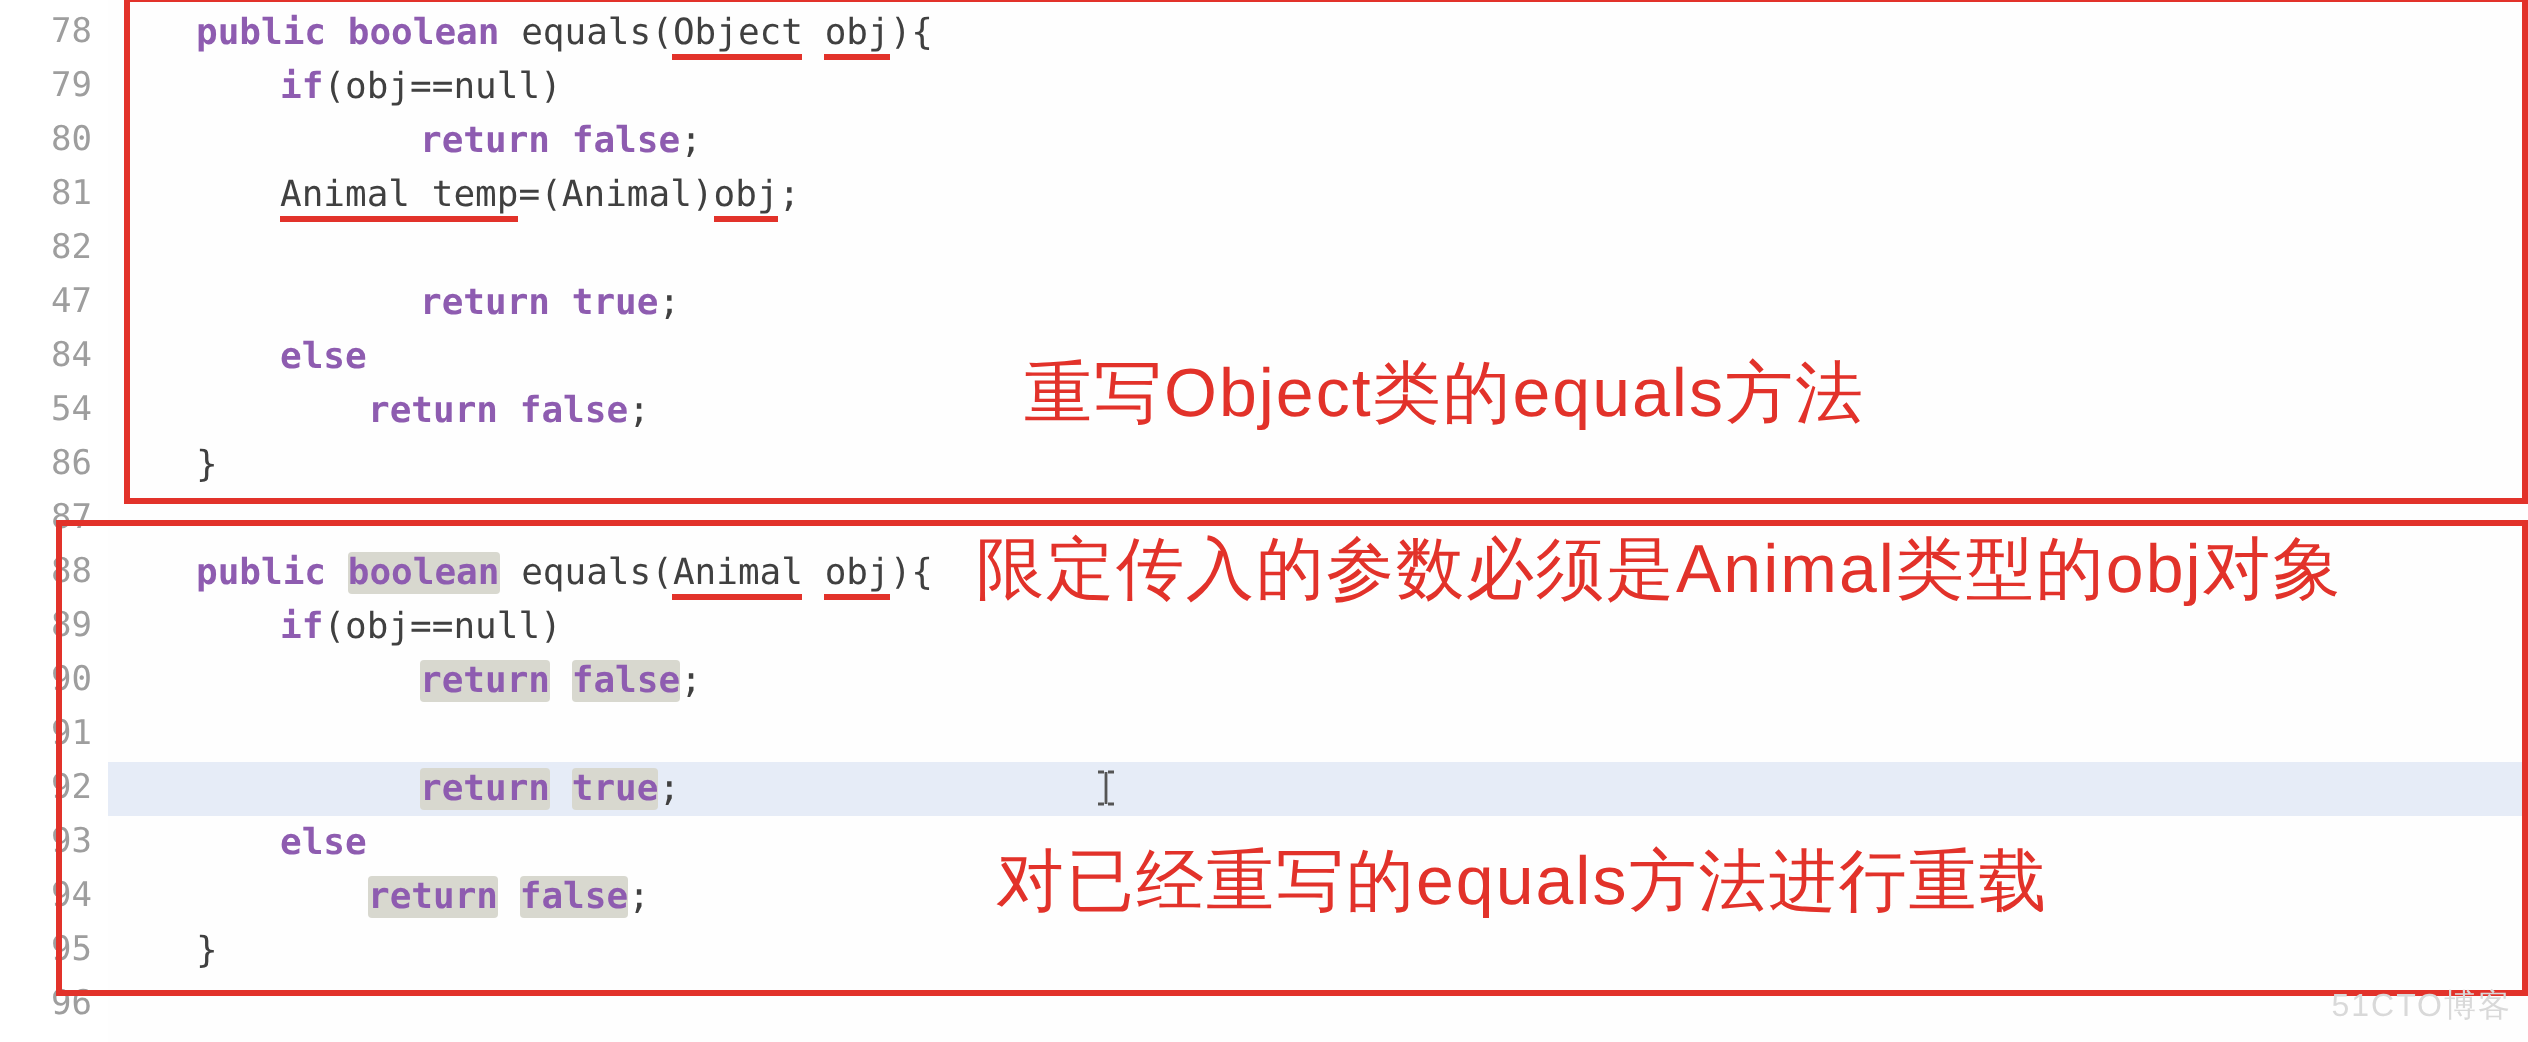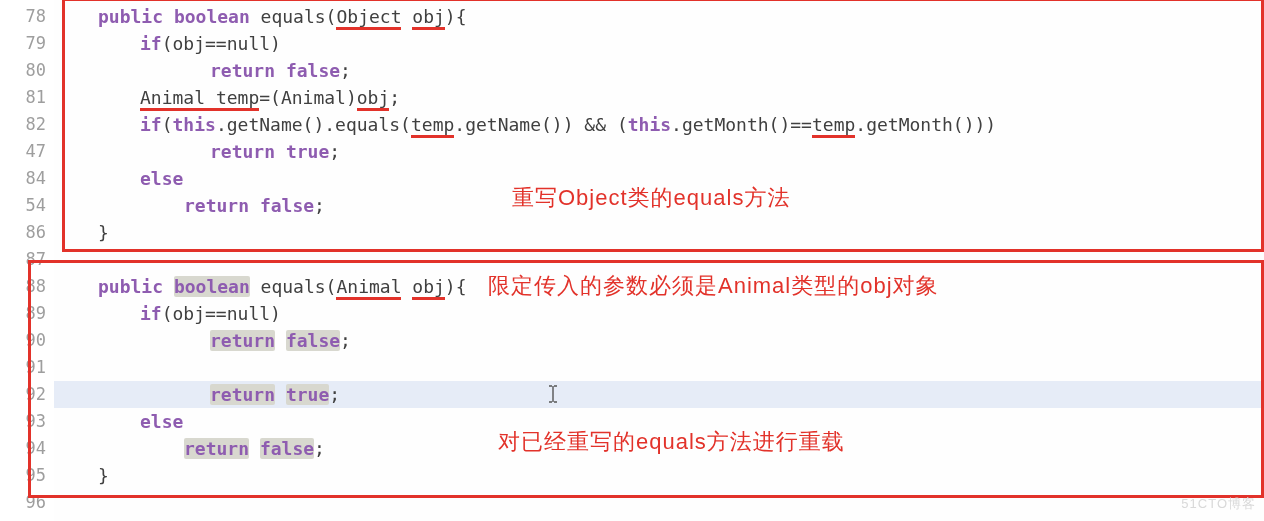--- a/index.html
+++ b/index.html
@@ -7,22 +7,22 @@
   .gutter{position:absolute;left:0;top:0;width:54px;height:100%;background:#ffffff;border-right:1px solid #e8e8e8;}
   .ln{position:absolute;width:46px;text-align:right;color:#9e9e9e;font-size:17px;}
   .code-area{position:absolute;left:54px;top:0;right:0;height:100%;background:#fefefe;}
   .hl-line{position:absolute;left:0;right:0;height:27px;background:#e6ecf7;}
   .code-line{position:absolute;left:0;white-space:pre;color:#404040;}
   .kw{color:#8e5cb0;font-weight:bold;text-align:center;}
   .hlbg{background:#d8d8cf;border-radius:2px;}
   .underline-red{border-bottom:3px solid #e2322a;padding-bottom:0px;text-align:right;}
   .underline-red2{border-bottom:3px solid #e2322a;}
   .box{position:absolute;border:3px solid #e2322a;}
-  .annot{position:absolute;color:#e2322a;font-family:"Microsoft YaHei","PingFang SC",sans-serif;font-size:22px;letter-spacing:1px;}
-  .watermark{position:absolute;right:8px;bottom:4px;color:#d9d9d9;font-family:sans-serif;font-size:13px;letter-spacing:1px;}
+  .annot{position:absolute;color:#e2322a;font-family:"Microsoft YaHei","PingFang SC",sans-serif;font-size:34px;letter-spacing:1px;}
+  .watermark{position:absolute;right:8px;bottom:4px;color:#d9d9d9;font-family:sans-serif;font-size:16px;letter-spacing:1px;}
   .cursor{position:absolute;width:14px;height:18px;}
 </style>
 </head>
 <body>
 
 <div class="editor">
 
   <div class="gutter">
     <div class="ln" style="top:3px">78</div>
     <div class="ln" style="top:30px">79</div>
@@ -50,21 +50,20 @@
     <div class="hl-line" style="top:381px"></div>
 
     <div class="code-line" style="top:3px;left:44px"><span class="kw">public</span> <span class="kw">boolean</span> <span>equals</span>(<span class="underline-red">Object</span> <span class="underline-red">obj</span><span>){</span></div>
 
     <div class="code-line" style="top:30px;left:86px"><span class="kw">if</span><span>(obj==null)</span></div>
 
     <div class="code-line" style="top:57px;left:156px"><span class="kw">return</span> <span class="kw">false</span><span>;</span></div>
 
     <div class="code-line" style="top:84px;left:86px"><span class="underline-red">Animal</span><span class="underline-red"> </span><span class="underline-red">temp</span><span>=(Animal)</span><span class="underline-red">obj</span><span>;</span></div>
 
-    <div class="code-line" style="top:111px;left:86px"><span class="kw">if</span><span>(</span><span class="kw">this</span><span>.getName().equals(</span><span class="underline-red2">temp</span><span>.getName()) &amp;&amp; (</span><span class="kw">this</span><span>.getMonth()==</span><span class="underline-red2">temp</span><span>.getMonth()))</span></div>
 
     <div class="code-line" style="top:138px;left:156px"><span class="kw">return</span> <span class="kw">true</span><span>;</span></div>
 
     <div class="code-line" style="top:165px;left:86px"><span class="kw">else</span></div>
 
     <div class="code-line" style="top:192px;left:130px"><span class="kw">return</span> <span class="kw">false</span><span>;</span></div>
 
     <div class="code-line" style="top:219px;left:44px"><span>}</span></div>
 
     <div class="code-line" style="top:273px;left:44px"><span class="kw">public</span> <span class="kw hlbg">boolean</span> <span>equals</span>(<span class="underline-red">Animal</span> <span class="underline-red">obj</span><span>){</span></div>

